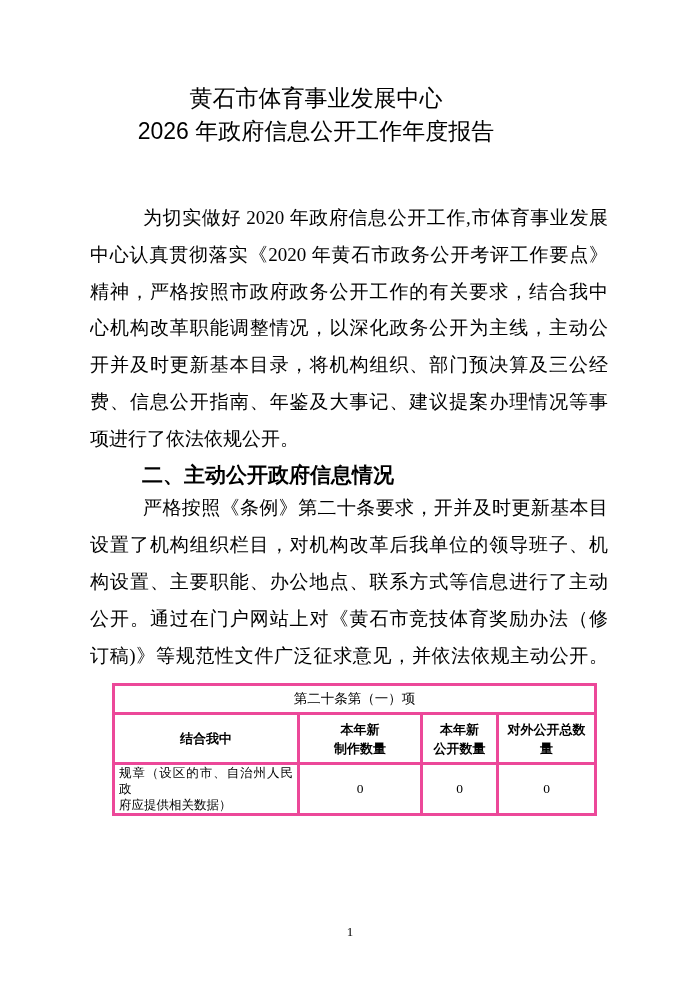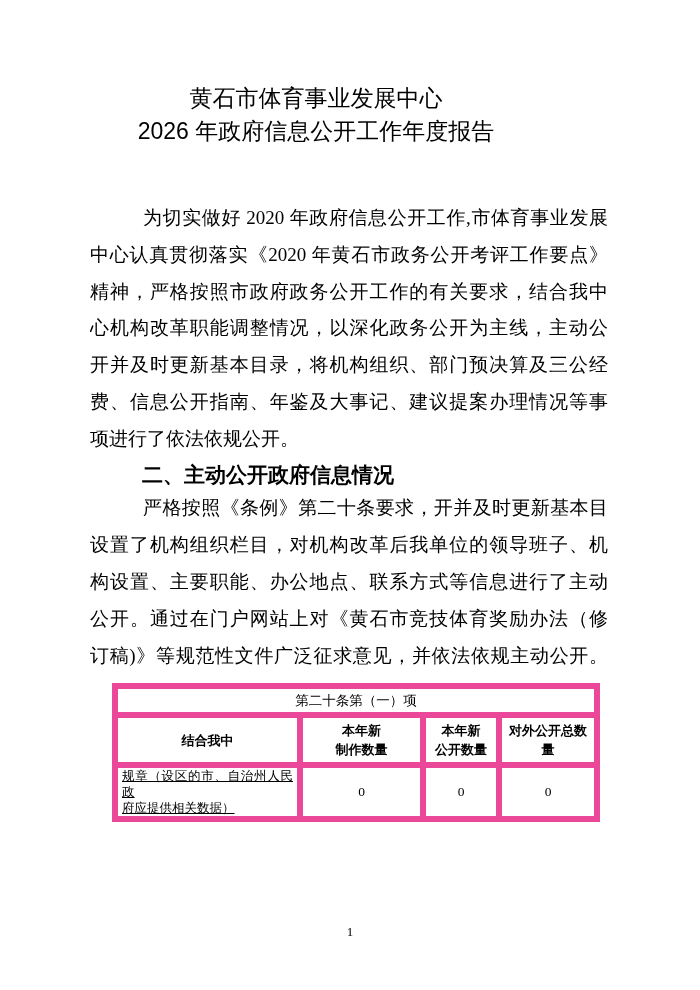--- a/index.html
+++ b/index.html
@@ -72,37 +72,37 @@
     border-collapse: collapse;
     table-layout: fixed;
     font-size: 12.5px;
     color: #000000;
   }
   .report-table col.c1 { width: 185px; }
   .report-table col.c2 { width: 123px; }
   .report-table col.c3 { width: 76px; }
   .report-table col.c4 { width: 98px; }
   .report-table td {
-    border: 6px solid #ec4899;
+    border: 3px solid #ec4899;
     vertical-align: middle;
     padding: 0 4px;
   }
   .caption-row td {
     height: 29px;
     text-align: center;
     font-size: 13.5px;
   }
   .header-row td {
     height: 50px;
     text-align: center;
     font-weight: bold;
     font-size: 13px;
     line-height: 19px;
   }
-  .row-short td.content-cell { height: 32px; text-decoration: underline; }
+  .row-short td.content-cell { height: 32px; }
   .row-tall td.content-cell { height: 96px; }
   .content-cell .cell-line {
     line-height: 16px;
     text-align: justify;
     text-align-last: justify;
     overflow: hidden;
   }
   .content-cell .cell-line.cl-last { text-align-last: left; }
   .num-cell {
     text-align: center;

